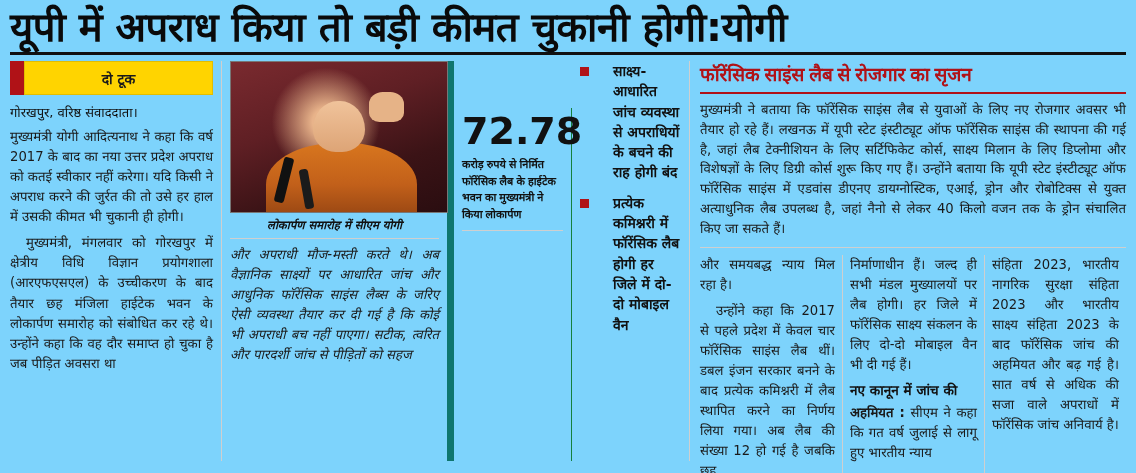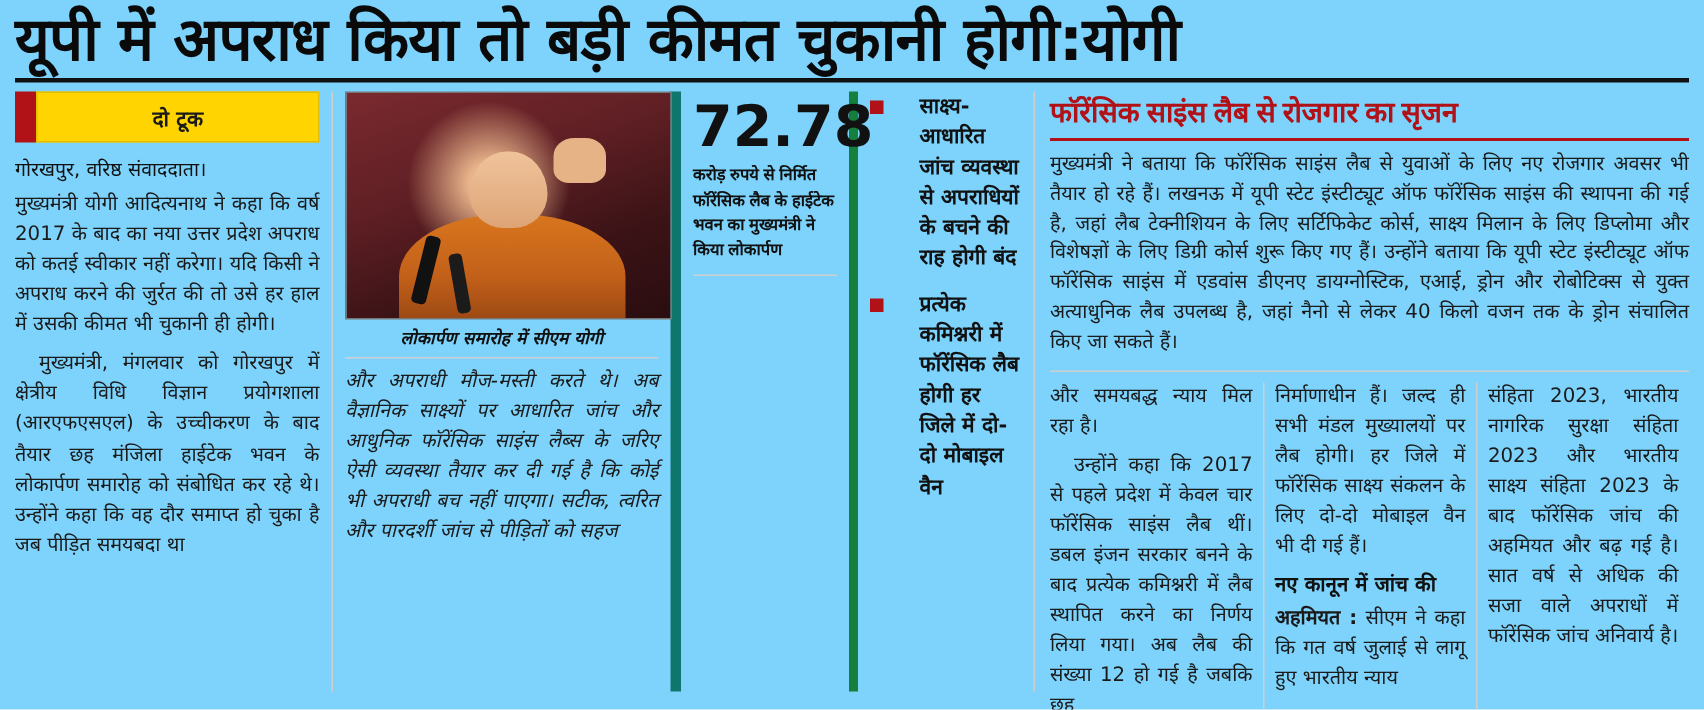--- a/index.html
+++ b/index.html
@@ -166,21 +166,22 @@
     padding: 4px 0 6px 0;
     border-bottom: 1px solid #cfcfcf;
     margin-bottom: 6px;
     color: #111;
   }
 
   
   .col3 {
     width: 118px;
     padding: 0 8px;
-    border-right: 6px solid #15803d;
+    border-right: 1px solid #15803d;
+    margin-top: 47px;
   }
   .bignum {
     font-family: "DejaVu Sans", sans-serif;
     font-weight: bold;
     font-size: 38px;
     line-height: 1;
     color: #111;
     margin-top: 4px;
   }
   .bignum-sub {
@@ -281,21 +282,21 @@
 
   <div class="body-area">
 
     <div class="col col1">
       <div class="tag-row">
         <div class="tag-bar"></div>
         <div class="tag-box">दो टूक</div>
       </div>
       <div class="dateline">गोरखपुर, वरिष्ठ संवाददाता।</div>
       <p class="para">मुख्यमंत्री योगी आदित्यनाथ ने कहा कि वर्ष 2017 के बाद का नया उत्तर प्रदेश अपराध को कतई स्वीकार नहीं करेगा। यदि किसी ने अपराध करने की जुर्रत की तो उसे हर हाल में उसकी कीमत भी चुकानी ही होगी।</p>
-      <p class="para indent">मुख्यमंत्री, मंगलवार को गोरखपुर में क्षेत्रीय विधि विज्ञान प्रयोगशाला (आरएफएसएल) के उच्चीकरण के बाद तैयार छह मंजिला हाईटेक भवन के लोकार्पण समारोह को संबोधित कर रहे थे। उन्होंने कहा कि वह दौर समाप्त हो चुका है जब पीड़ित समयबदा था</p>
+      <p class="para indent">मुख्यमंत्री, मंगलवार को गोरखपुर में क्षेत्रीय विधि विज्ञान प्रयोगशाला (आरएफएसएल) के उच्चीकरण के बाद तैयार छह मंजिला हाईटेक भवन के लोकार्पण समारोह को संबोधित कर रहे थे। उन्होंने कहा कि वह दौर समाप्त हो चुका है जब पीड़ित अवसरा था</p>
     </div>
 
     <div class="col col2">
       <div class="photo">
         <div class="robe"></div>
         <div class="head"></div>
         <div class="hand"></div>
         <div class="mic"></div>
         <div class="mic2"></div>
       </div>

